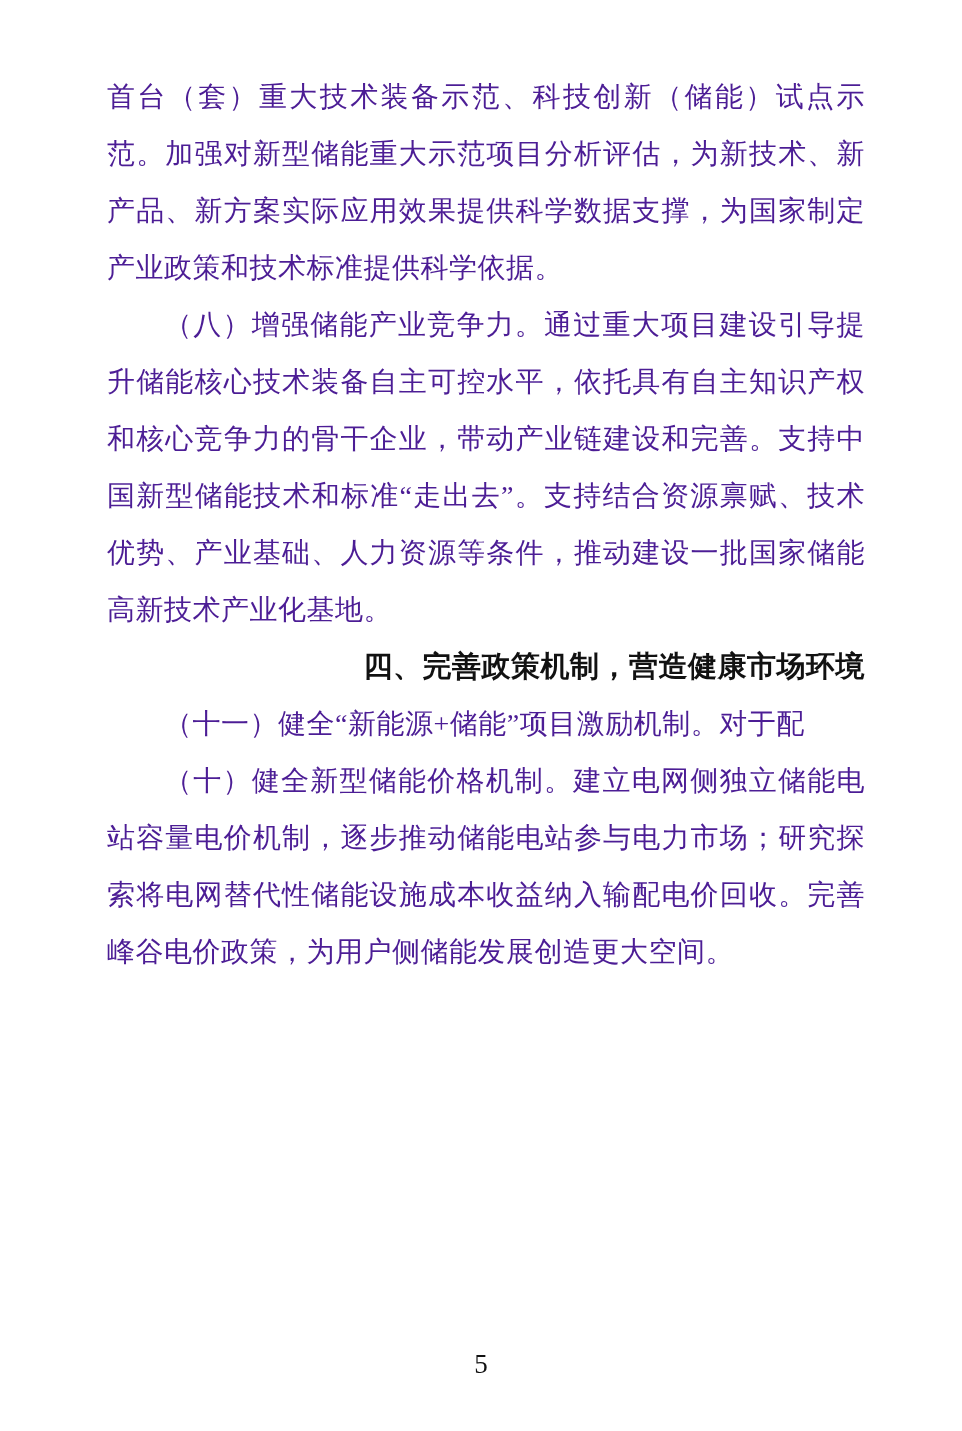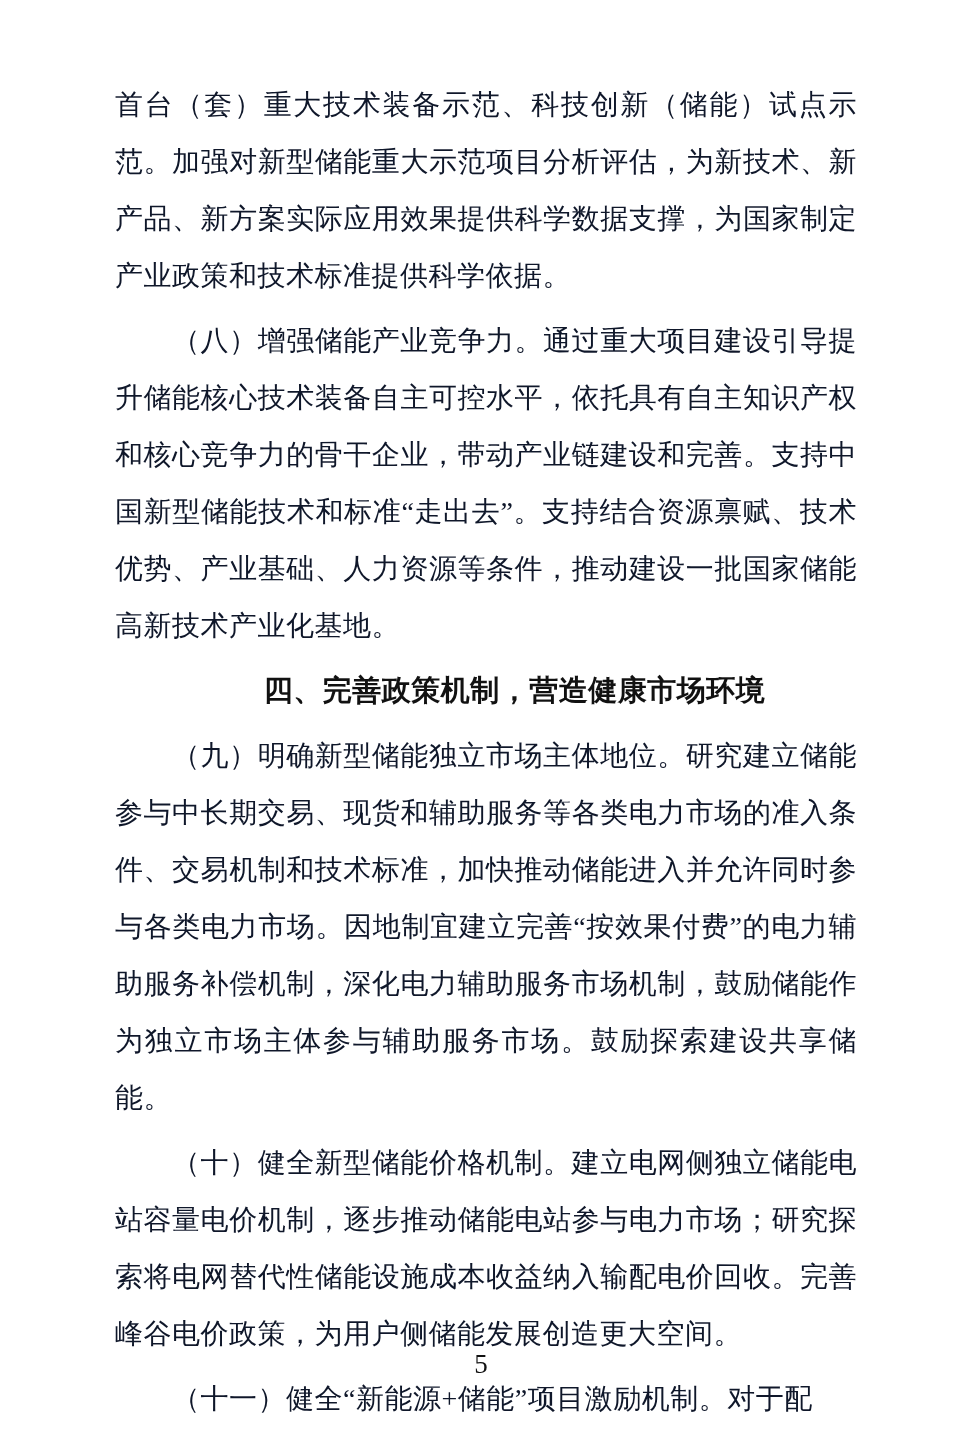--- a/index.html
+++ b/index.html
@@ -16,47 +16,47 @@
     overflow: hidden;
     color: #111111;
   }
   .content {
     position: absolute;
     left: 107px;
     top: 68px;
     width: 758px;
   }
   .para {
-    margin: 8px;
+    margin: 0;
     padding: 0;
     font-family: "Liberation Serif", "DejaVu Serif", serif;
     font-size: 28px;
     line-height: 57px;
     text-align: justify;
     text-justify: inter-ideograph;
     text-justify: inter-character;
     letter-spacing: 0.5px;
-    color: #0f172a;
+    color: #4c1d95;
   }
   .para.indent {
     text-indent: 57px;
   }
   .lead {
     font-weight: 400;
   }
   .section-heading {
     margin: 0;
     padding: 0;
     text-indent: 57px;
     font-family: "Liberation Sans", "DejaVu Sans", sans-serif;
     font-weight: 700;
     font-size: 29px;
     line-height: 57px;
     letter-spacing: 0.5px;
-    text-align: center;
+    text-align: right;
     color: #111111;
   }
   .footer {
     position: absolute;
     left: 0;
     right: 0;
     top: 1346px;
     text-align: center;
     font-family: "Liberation Serif", "DejaVu Serif", serif;
     font-size: 27px;
@@ -69,22 +69,21 @@
 
 <div class="page">
   <div class="content">
 
     <p class="para"><span>首台（套）重大技术装备示范、科技创新（储能）试点示范。加强对新型储能重大示范项目分析评估，为新技术、新产品、新方案实际应用效果提供科学数据支撑，为国家制定产业政策和技术标准提供科学依据。</span></p>
 
     <p class="para indent"><b class="lead">（八）增强储能产业竞争力。</b><span>通过重大项目建设引导提升储能核心技术装备自主可控水平，依托具有自主知识产权和核心竞争力的骨干企业，带动产业链建设和完善。支持中国新型储能技术和标准“走出去”。支持结合资源禀赋、技术优势、产业基础、人力资源等条件，推动建设一批国家储能高新技术产业化基地。</span></p>
 
     <h2 class="section-heading">四、完善政策机制，营造健康市场环境</h2>
 
-    <p class="para indent"><b class="lead">（九）明确新型储能独立市场主体地位。</b><span>研究建立储能参与中长期交易、现货和辅助服务等各类电力市场的准入条件、交易机制和技术标准，加快推动储能进入并允许同时参与各类电力市场。因地制宜建立完善“按效果付费”的电力辅助服务补偿机制，深化电力辅助服务市场机制，鼓励储能作为独立市场主体参与辅助服务市场。鼓励探索建设共享储能。</span></p>
+
+    <p class="para indent"><b class="lead">（十一）健全“新能源+储能”项目激励机制。</b><span>对于配</span></p>
 
     <p class="para indent"><b class="lead">（十）健全新型储能价格机制。</b><span>建立电网侧独立储能电站容量电价机制，逐步推动储能电站参与电力市场；研究探索将电网替代性储能设施成本收益纳入输配电价回收。完善峰谷电价政策，为用户侧储能发展创造更大空间。</span></p>
-
-    <p class="para indent"><b class="lead">（十一）健全“新能源+储能”项目激励机制。</b><span>对于配</span></p>
 
   </div>
 
   <div class="footer">5</div>
 </div>
 
 </body></html>

